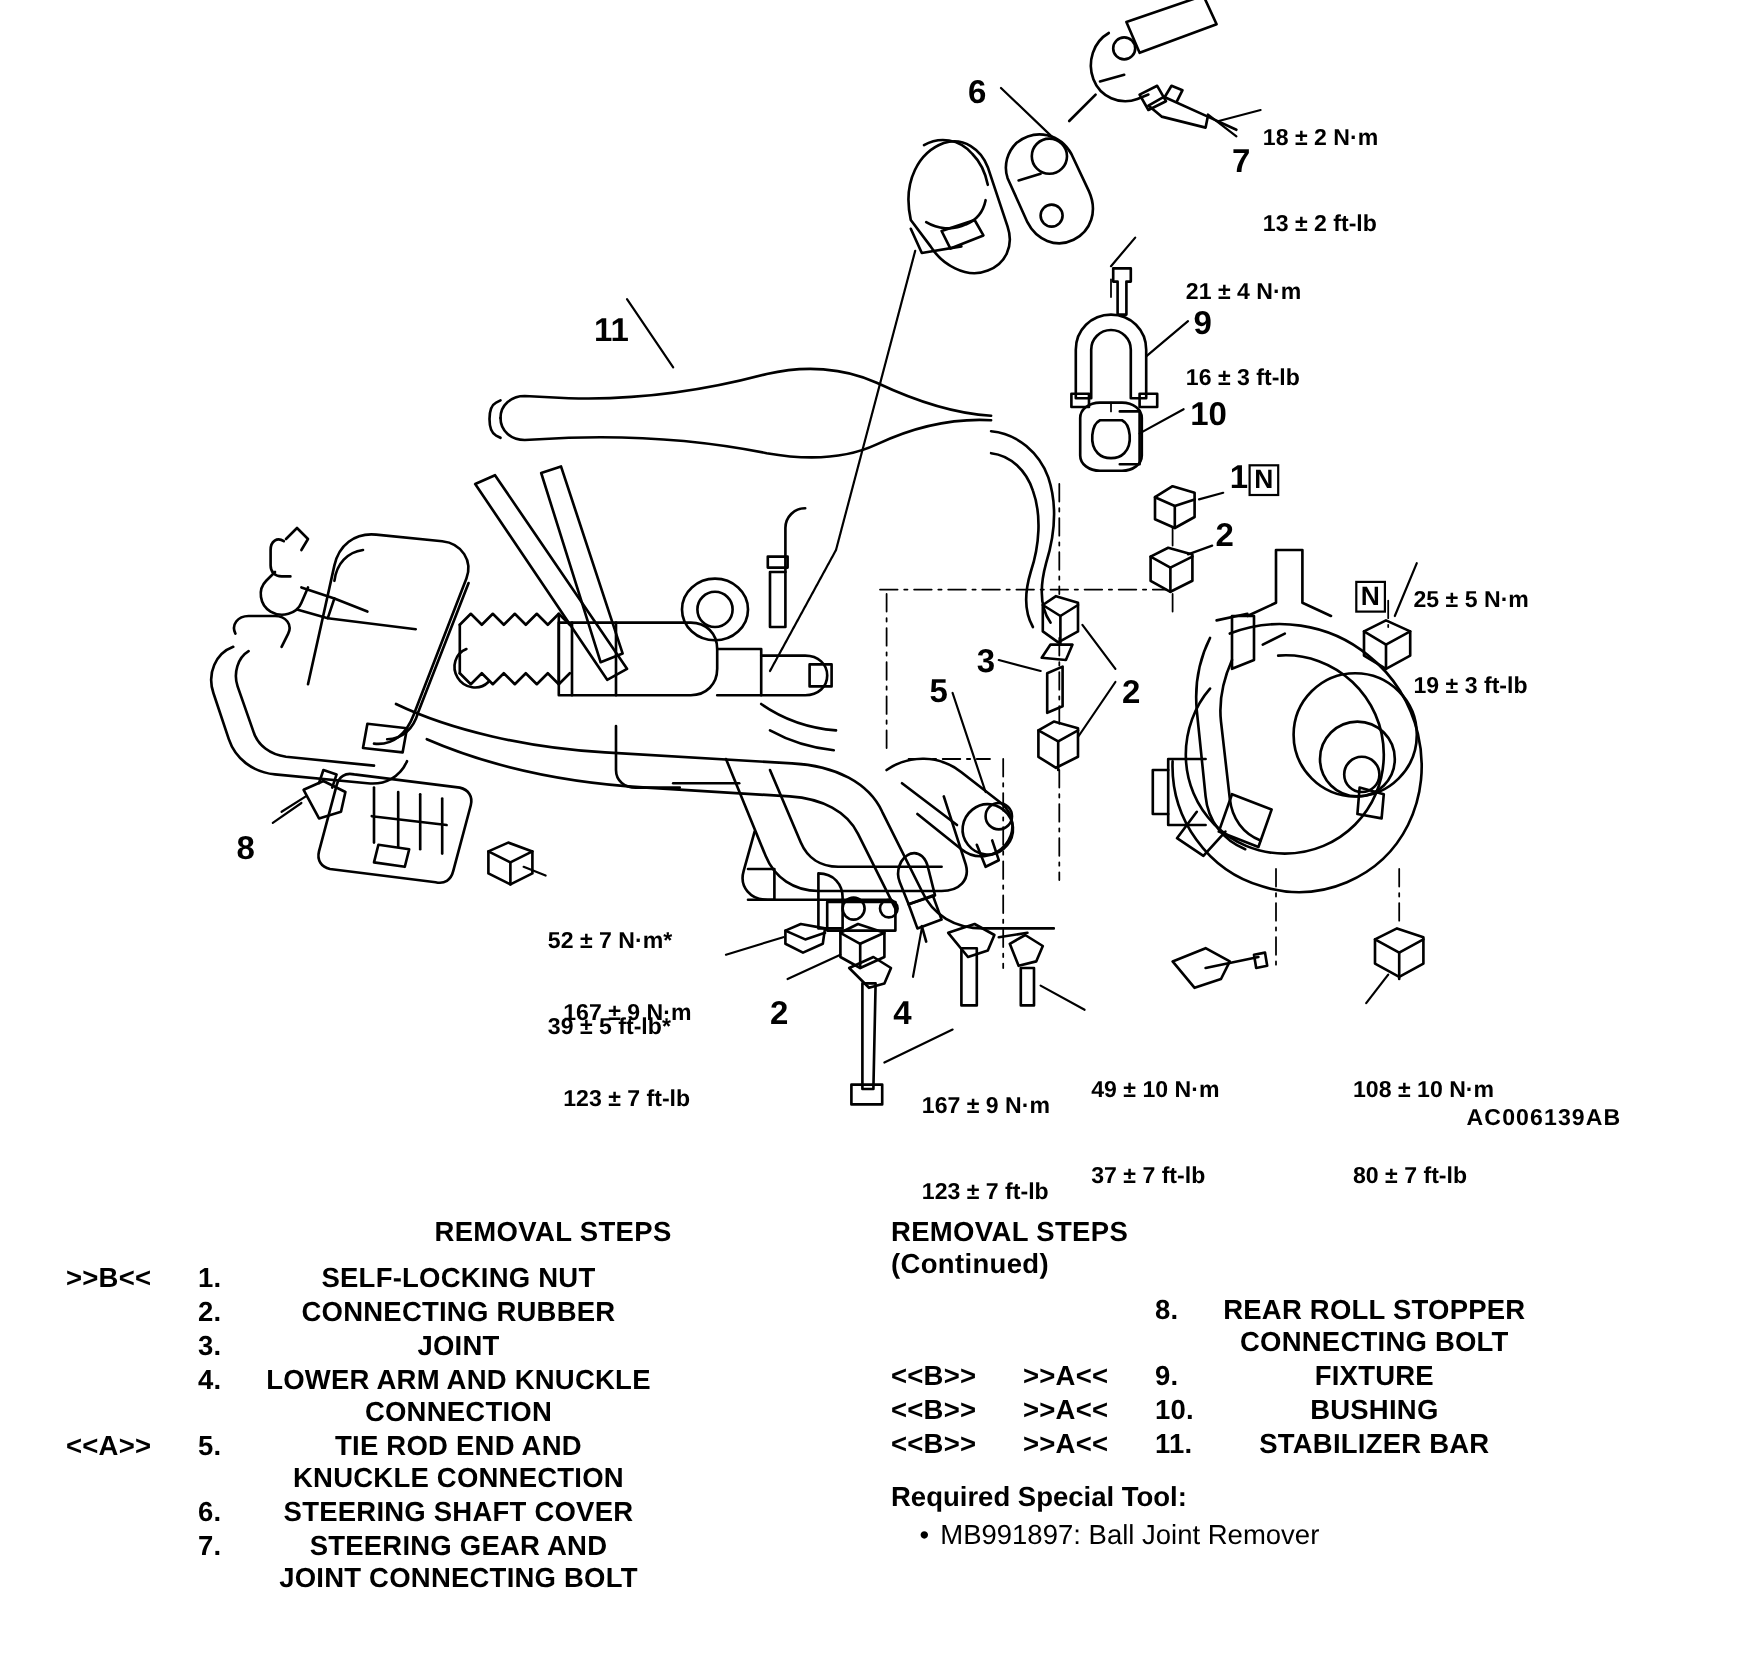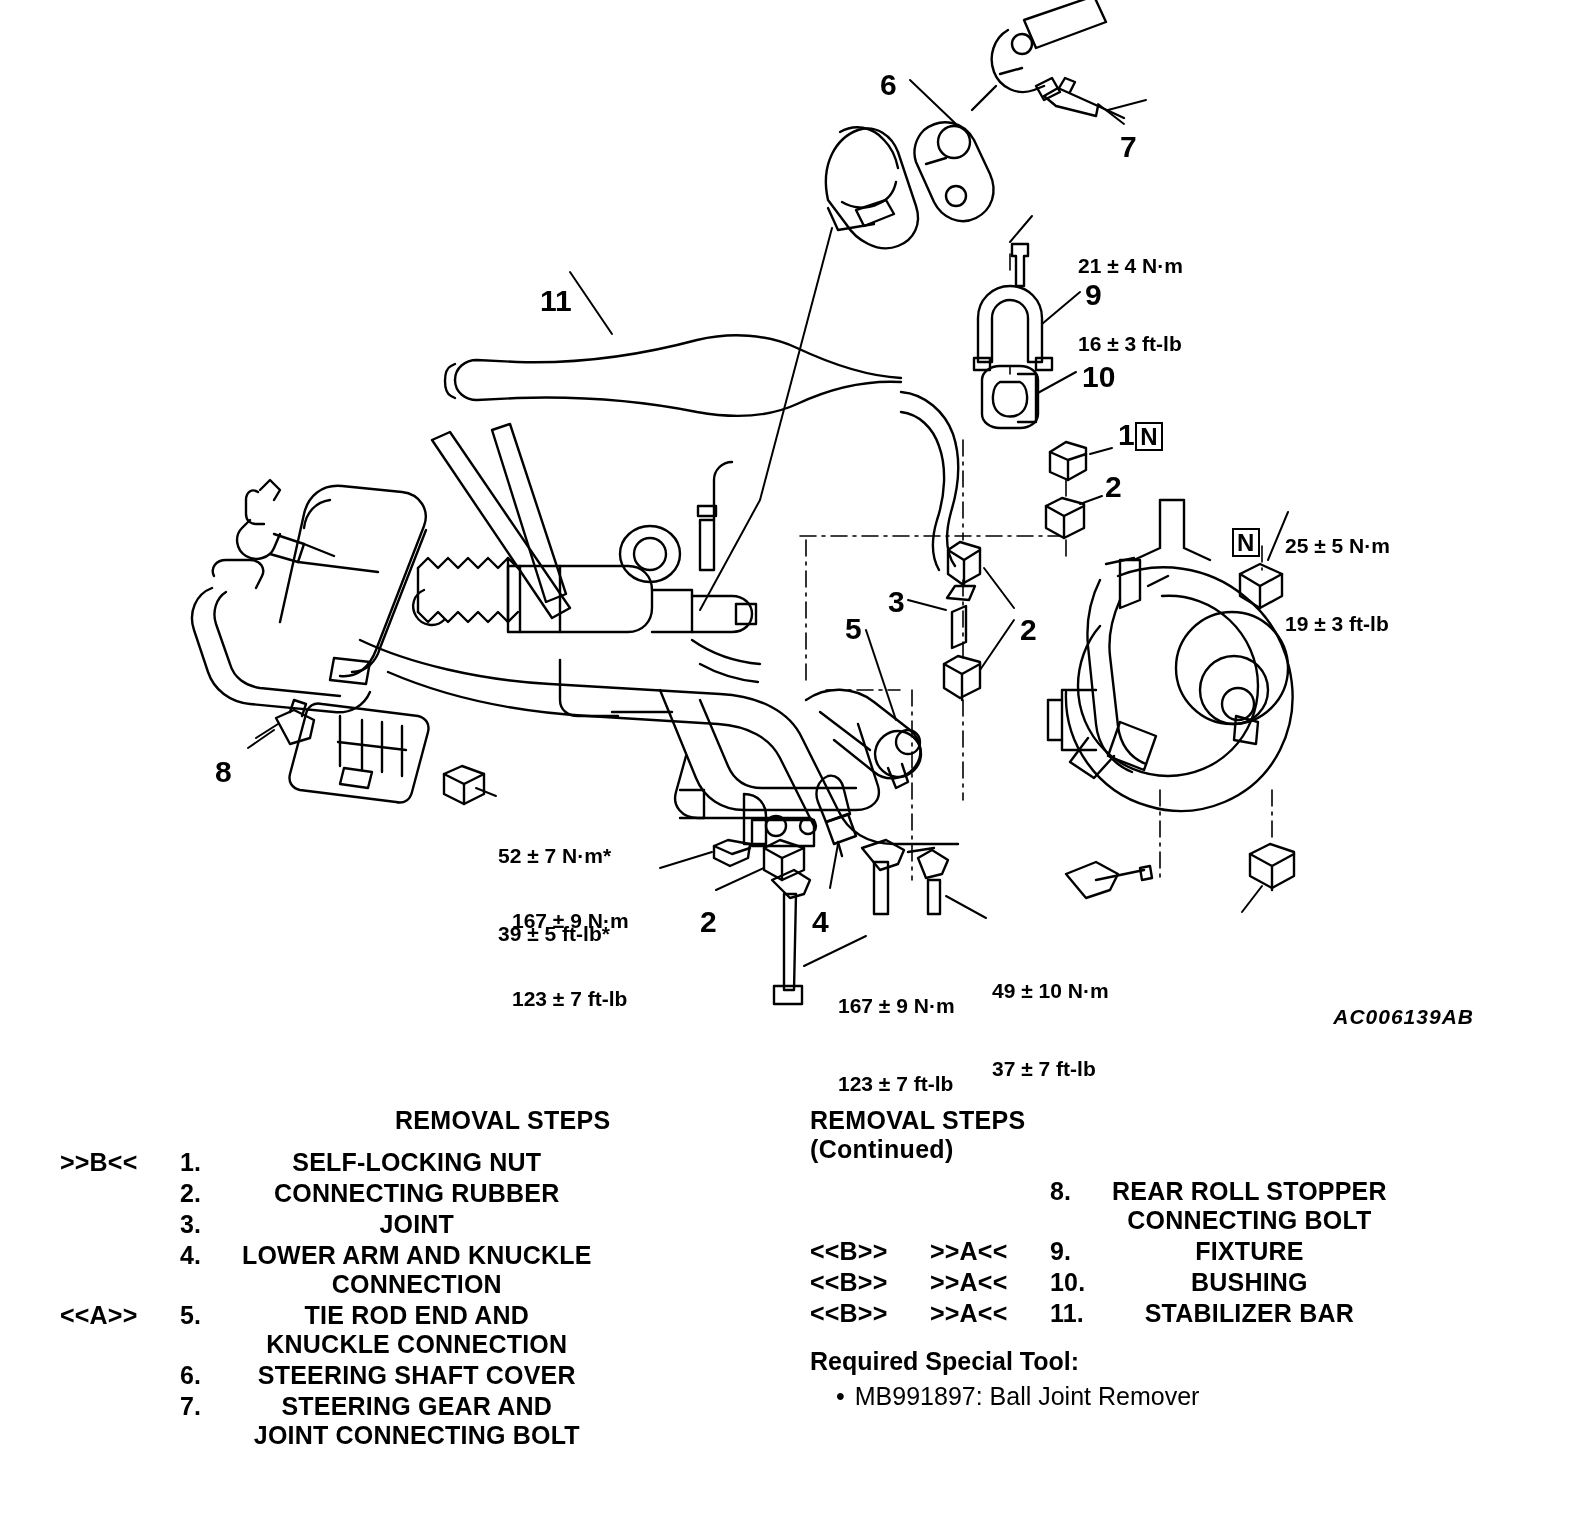--- a/index.html
+++ b/index.html
@@ -130,21 +130,20 @@
     content: "\2022";
     margin-right: 10px;
   }
   .artcode {
     position: absolute;
     right: 110px;
     top: 1005px;
     font-size: 21px;
     font-weight: bold;
     letter-spacing: 1px;
-    font-style: italic;
   }
 </style>
 </head>
 <body>
 
 <div class="diagram-area">
 
   <svg class="art" viewBox="0 0 1584 1060">
     <g fill="none" stroke="#000" stroke-width="2.4" stroke-linecap="round" stroke-linejoin="round">
 
@@ -397,20 +396,24 @@
   <div class="lbl callout" style="left:700px; top:905px;">2</div>
   <div class="lbl callout" style="left:812px; top:905px;">4</div>
 
   <div class="partcode" style="left:1118px; top:418px;">
     <span style="font-size:30px;">1</span><span class="nbox">N</span>
   </div>
   <div class="partcode" style="left:1232px; top:528px;">
     <span class="nbox">N</span>
   </div>
 
+  <div class="lbl torque" style="left:1148px; top:60px;">
+    <div>18 ± 2 N·m</div>
+    <div>13 ± 2 ft-lb</div>
+  </div>
   <div class="lbl torque" style="left:1078px; top:200px;">
     <div>21 ± 4 N·m</div>
     <div>16 ± 3 ft-lb</div>
   </div>
   <div class="lbl torque" style="left:1285px; top:480px;">
     <div>25 ± 5 N·m</div>
     <div>19 ± 3 ft-lb</div>
   </div>
   <div class="lbl torque" style="left:498px; top:790px;">
     <div>52 ± 7 N·m*</div>
@@ -420,20 +423,24 @@
     <div>167 ± 9 N·m</div>
     <div>123 ± 7 ft-lb</div>
   </div>
   <div class="lbl torque" style="left:838px; top:940px;">
     <div>167 ± 9 N·m</div>
     <div>123 ± 7 ft-lb</div>
   </div>
   <div class="lbl torque" style="left:992px; top:925px;">
     <div>49 ± 10 N·m</div>
     <div>37 ± 7 ft-lb</div>
+  </div>
+  <div class="lbl torque" style="left:1230px; top:925px;">
+    <div>108 ± 10 N·m</div>
+    <div>80 ± 7 ft-lb</div>
   </div>
 
 </div>
 
 <div class="artcode">AC006139AB</div>
 
 <div class="steps">
 
   <div class="col-left">
     <div class="steps-title left">REMOVAL STEPS</div>

